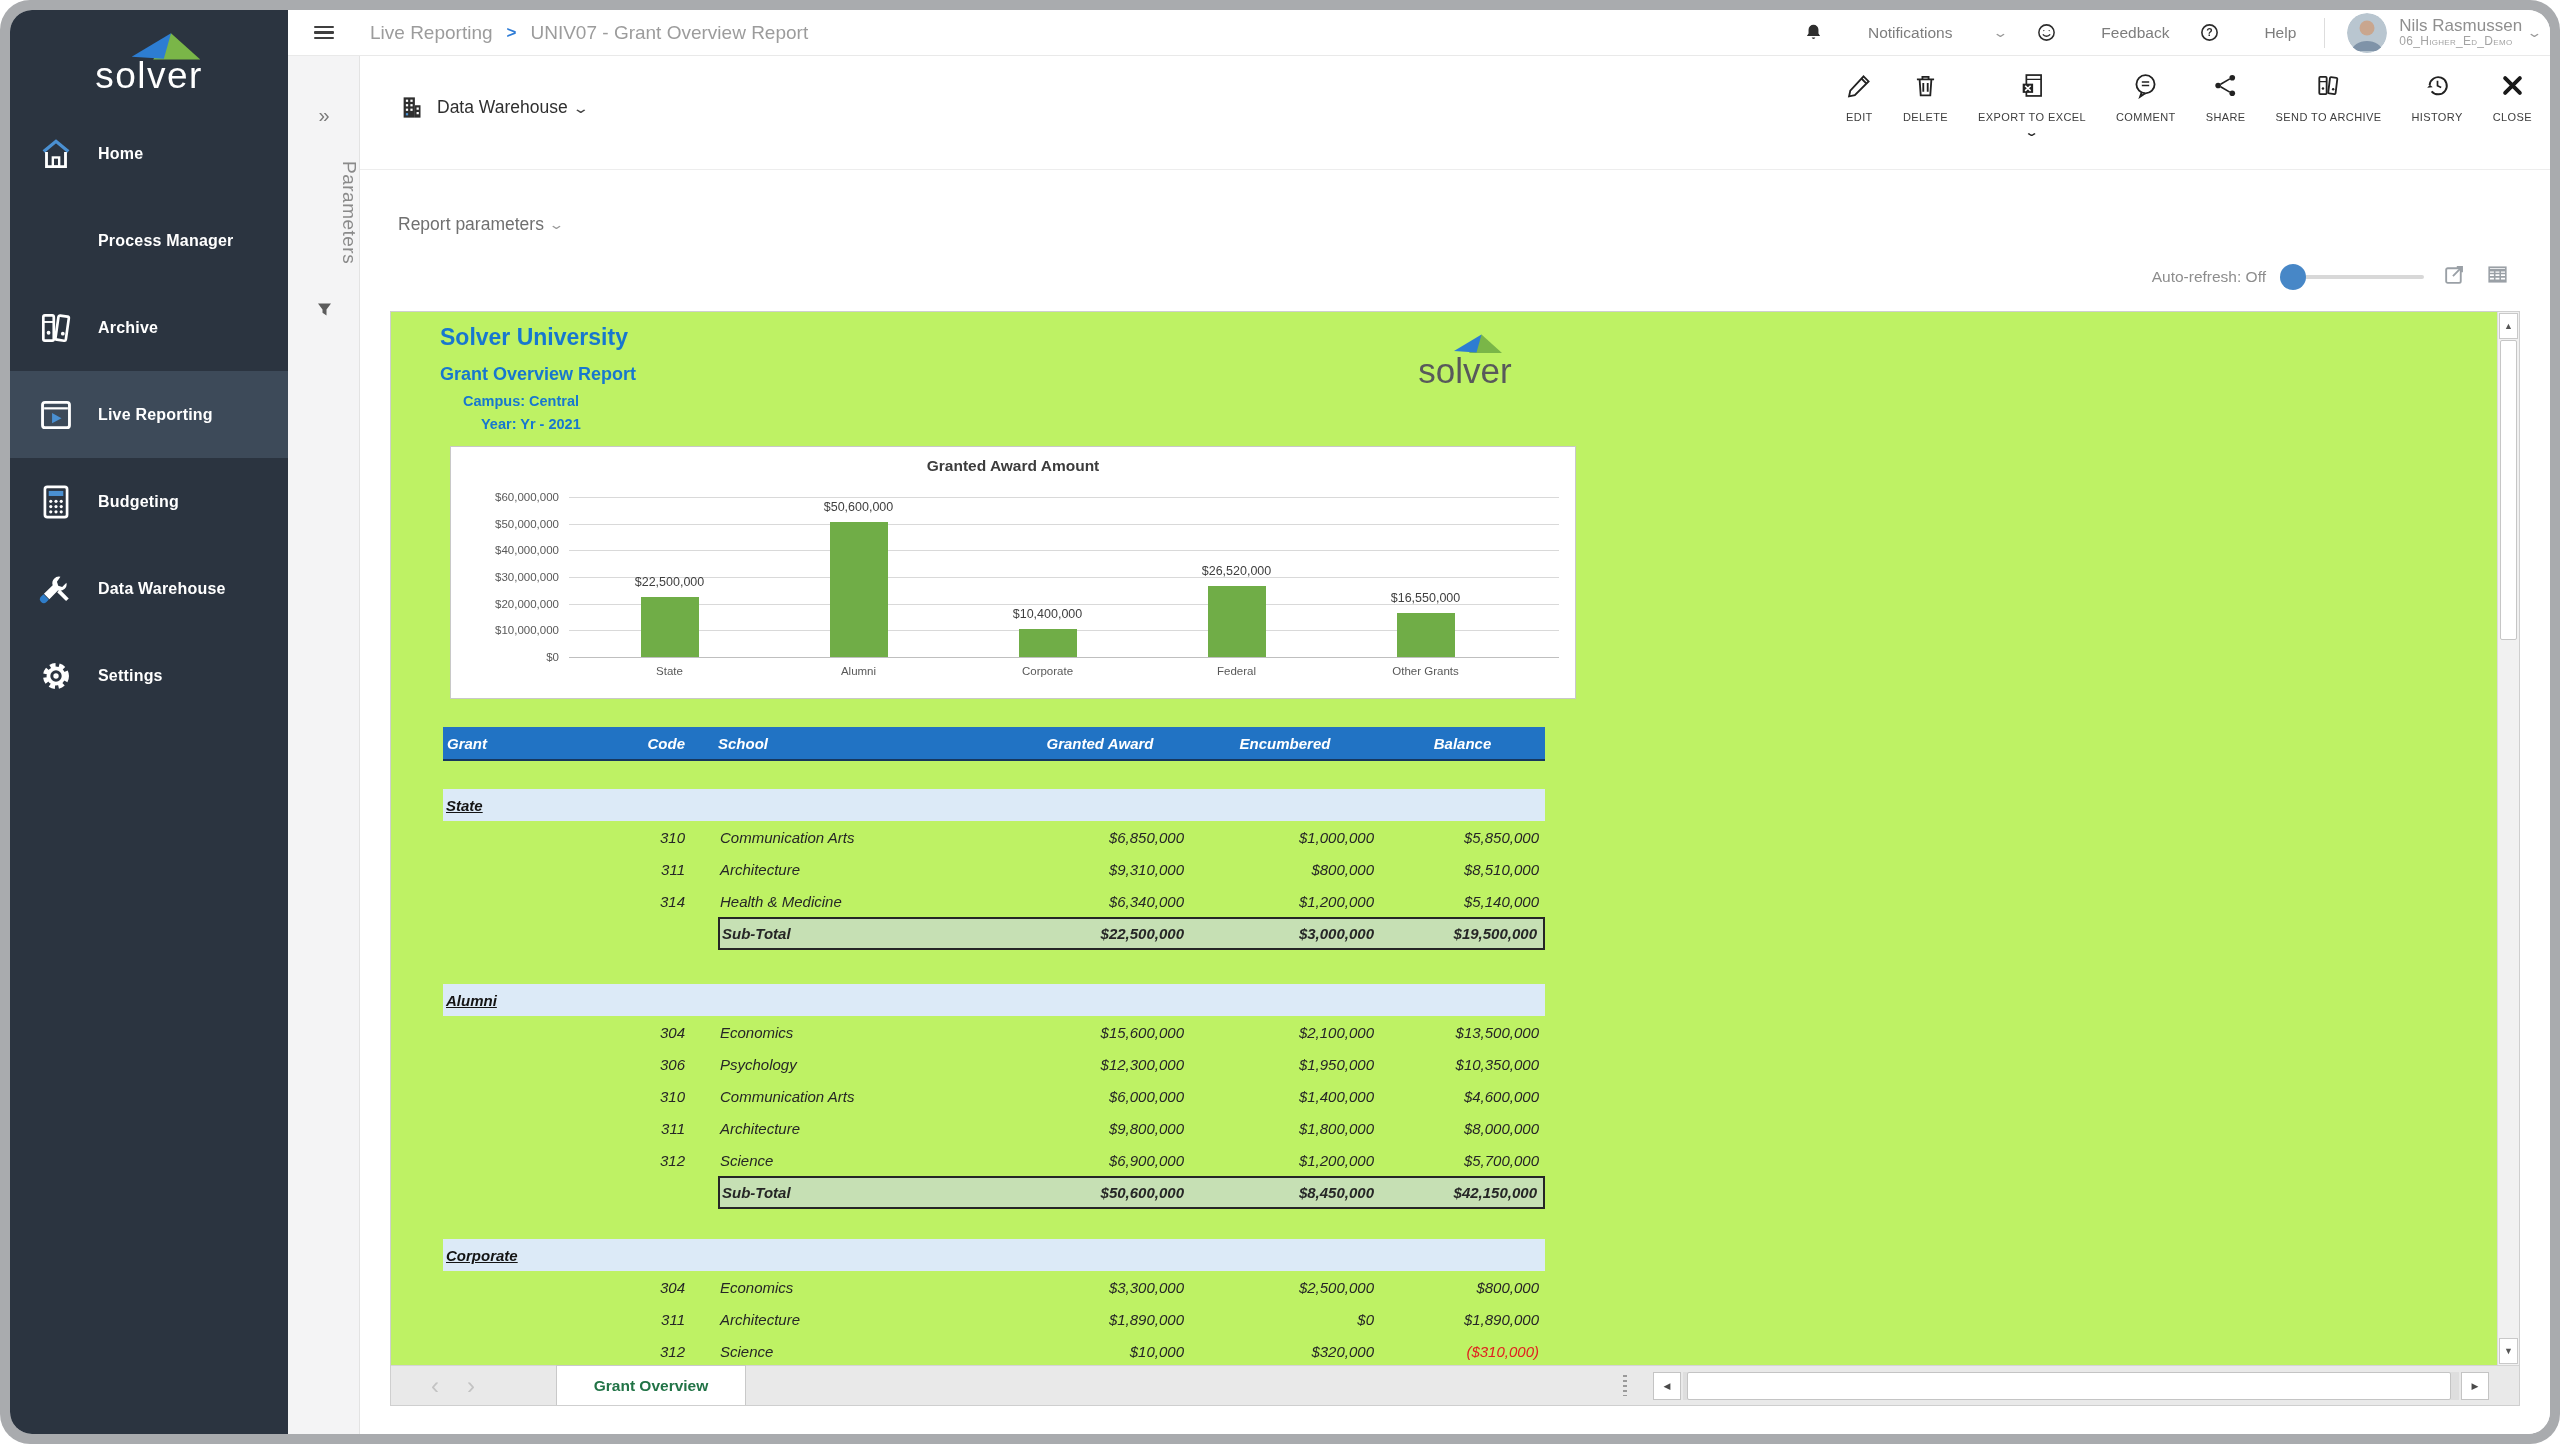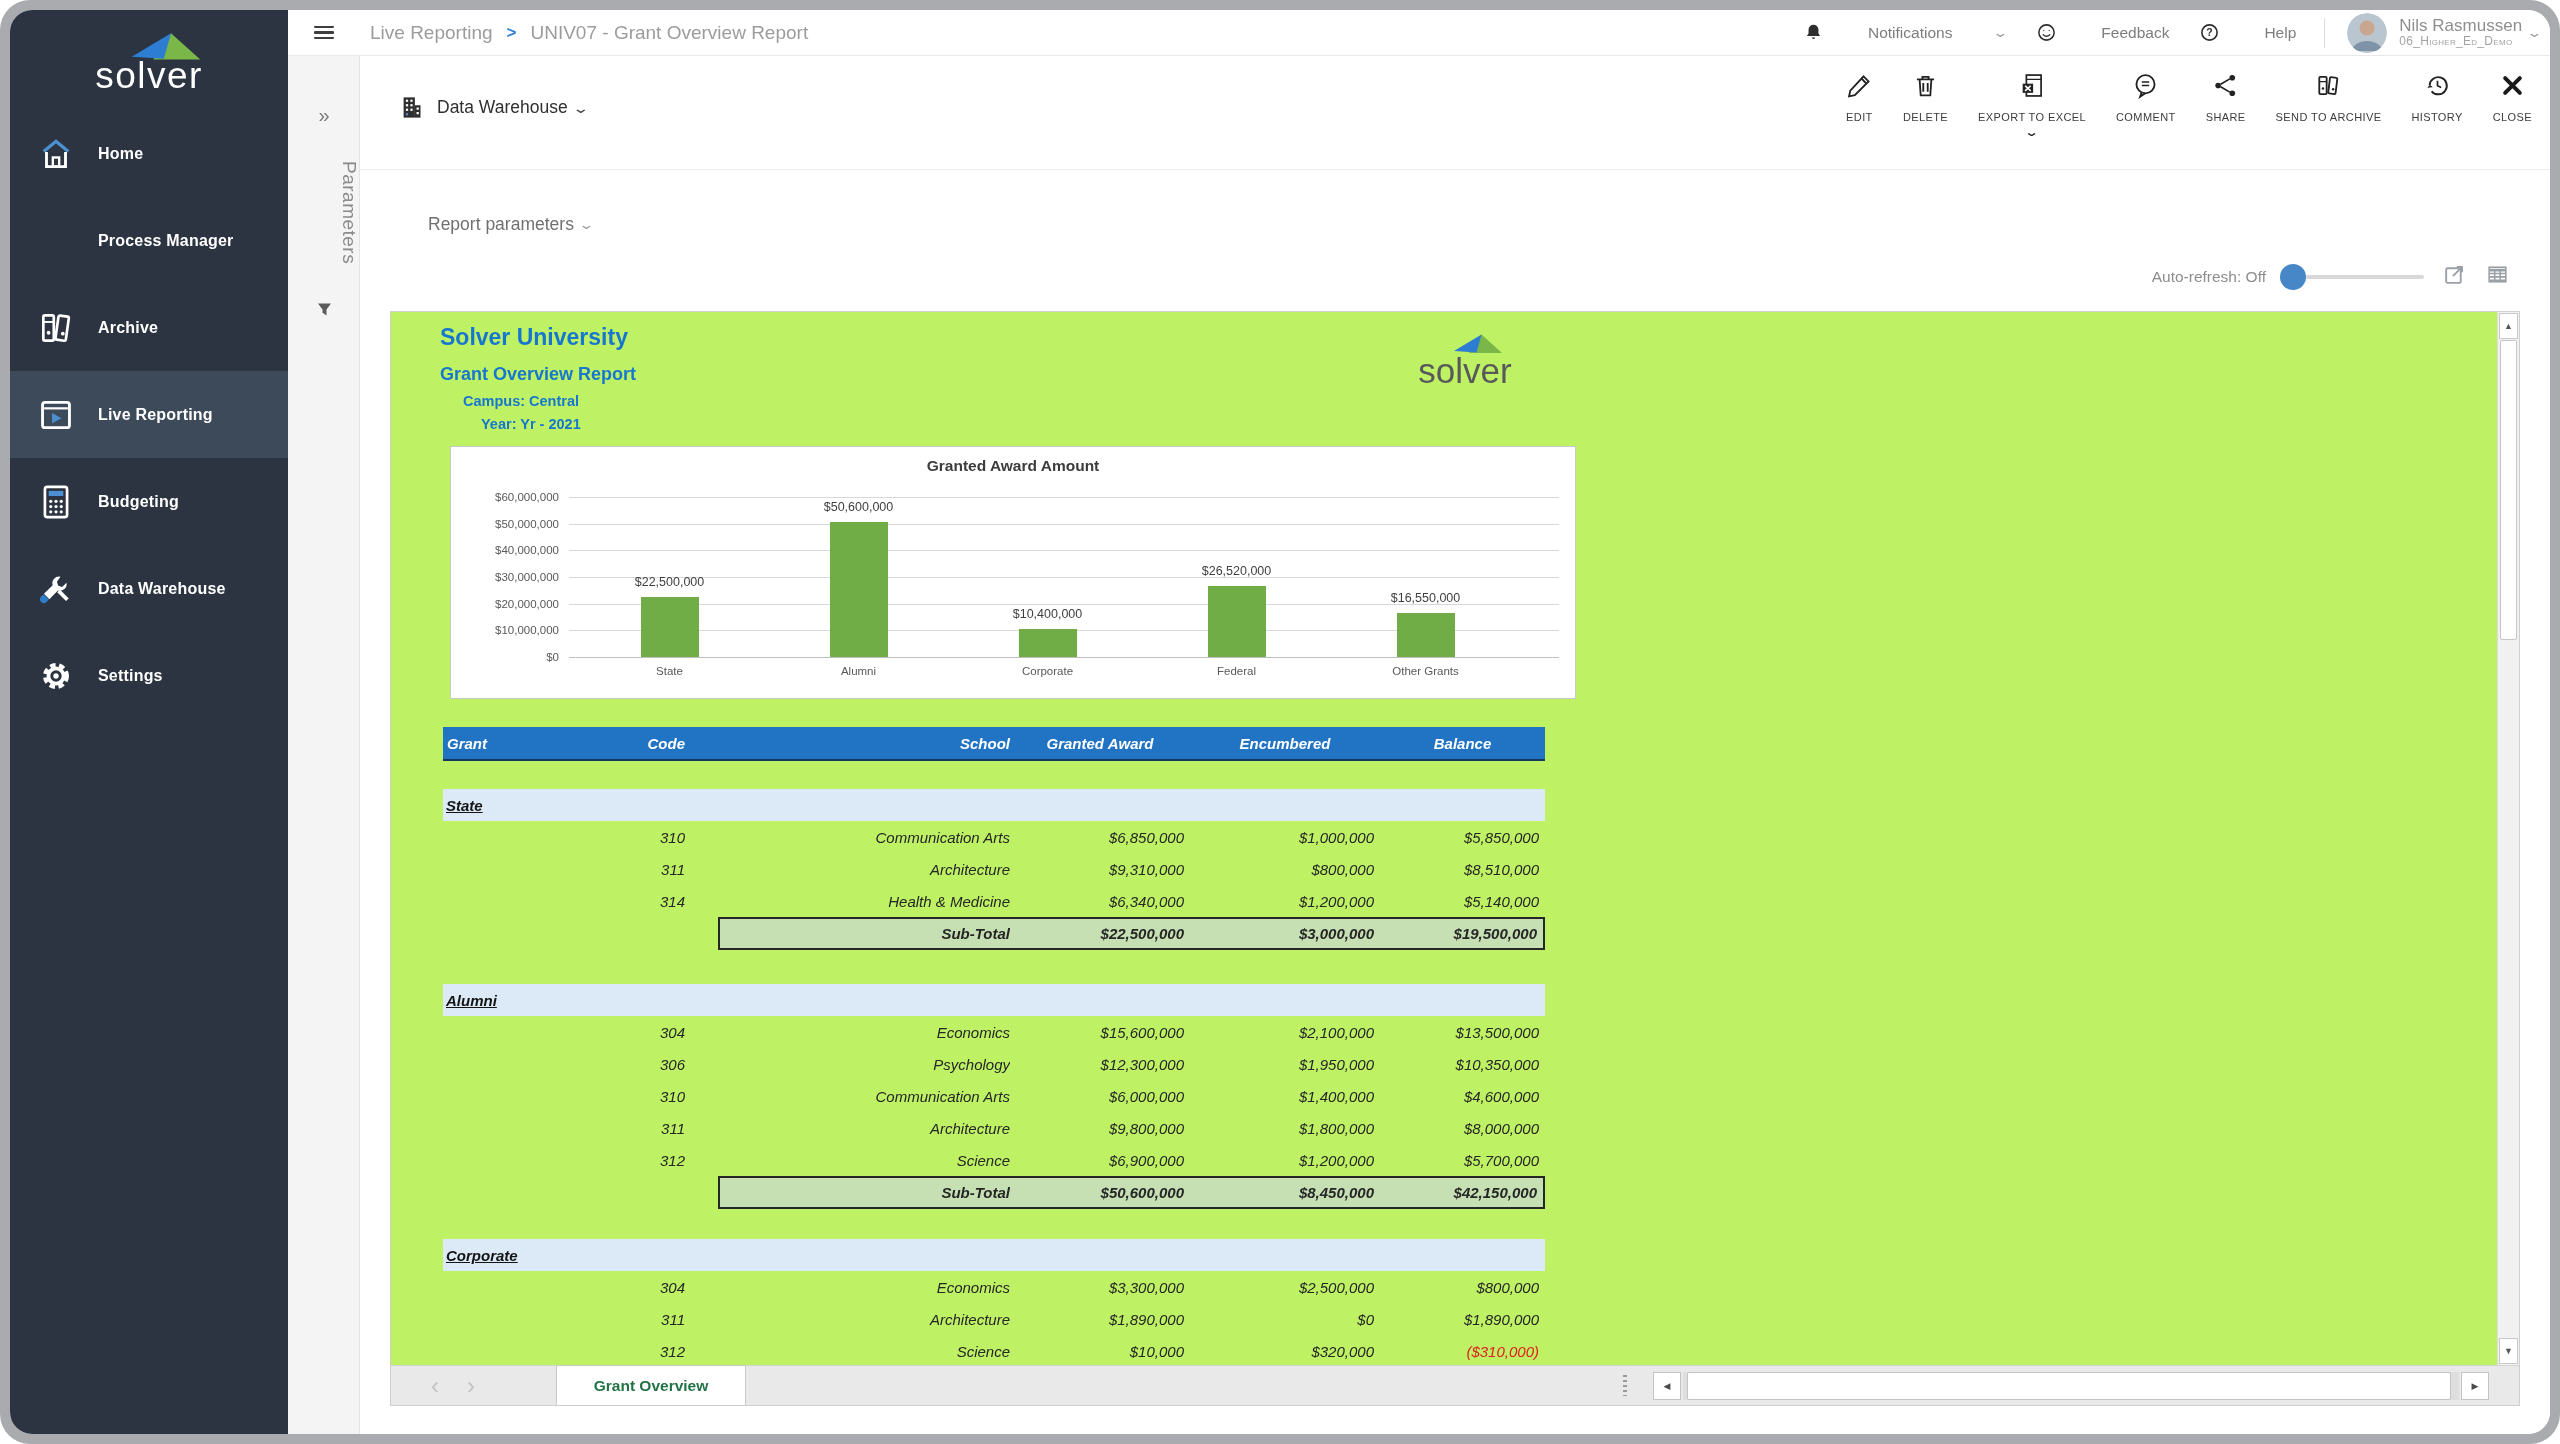--- a/index.html
+++ b/index.html
@@ -54,21 +54,21 @@
   .dw-src { position:absolute; left:38px; top:38px; display:flex; align-items:center; cursor:pointer; }
   .dw-src svg { width:27px; height:27px; }
   .dw-src-label { margin-left:12px; font-size:17.5px; color:#2f2f2f; font-weight:500; }
   .dw-src .chev { color:#444; font-size:14px; }
   .actions { position:absolute; right:18px; top:16px; display:flex; align-items:flex-start; }
   .action { display:flex; flex-direction:column; align-items:center; margin-left:30px; cursor:pointer; position:relative; padding-bottom:14px; }
   .action svg { width:27px; height:27px; }
   .action-label { margin-top:8px; font-size:11px; letter-spacing:.4px; color:#3d3d3d; white-space:nowrap; }
   .action-caret { position:absolute; bottom:-2px; font-size:11px; color:#222; font-weight:700; transform:scaleX(1.6); }
 
-  .report-params { position:absolute; left:38px; top:158px; display:flex; align-items:center; color:#707070; font-size:17.5px; cursor:pointer;margin-left:30px; }
+  .report-params { position:absolute; left:38px; top:158px; display:flex; align-items:center; color:#707070; font-size:17.5px; cursor:pointer; }
   .autorefresh { position:absolute; right:40px; top:206px; display:flex; align-items:center; }
   .ar-label { color:#8d8d8d; font-size:15.5px; }
   .slider { position:relative; width:142px; height:26px; margin-left:16px; cursor:pointer; }
   .slider-track { position:absolute; top:11px; left:0; right:0; height:4px; border-radius:2px; background:#d8d8d8; }
   .slider-knob { position:absolute; top:0; left:-2px; width:26px; height:26px; border-radius:50%; background:#4787c7; }
   .ar-ic { margin-left:18px; cursor:pointer; }
   .ar-ic svg { width:25px; height:25px; }
 
   
   .report-box { position:absolute; left:30px; top:255px; width:2130px; height:1095px;
@@ -100,21 +100,21 @@
   .t-head { height:34px; background:#2173c4; color:#fff; font-weight:700; border-bottom:2px solid #17375e; }
   .t-head .hc { padding:0; }
   .t-head .c1 { padding-left:4px; }
   .t-head .c2 { text-align:right; padding-right:33px; }
   .t-head .c4, .t-head .c5, .t-head .c6 { text-align:center; }
   .band { height:32px; background:#dceaf7; display:flex; align-items:center; }
   .band span { font-weight:700; text-decoration:underline; color:#141414; padding-left:3px; font-size:15px; }
   .cell { overflow:hidden; white-space:nowrap; }
   .c1 { padding-left:3px; }
   .c2 { text-align:right; padding-right:33px; }
-  .c3 { padding-left:2px;text-align:right; }
+  .c3 { padding-left:2px; }
   .num { text-align:right; padding-right:6px; }
   .sub-row { height:33px; font-weight:700; }
   .sub-cell { background:#c6e0b4; border-top:2px solid #262626; border-bottom:2px solid #262626; height:33px; line-height:29px; }
   .sub-first { border-left:2px solid #262626; }
   .sub-last { border-right:2px solid #262626; }
   .neg { color:#e02020; }
   .spacer { width:100%; }
 
   
   .vscroll { width:22px; flex:none; background:#f1f1f1; border-left:1px solid #dcdcdc; position:relative; }

